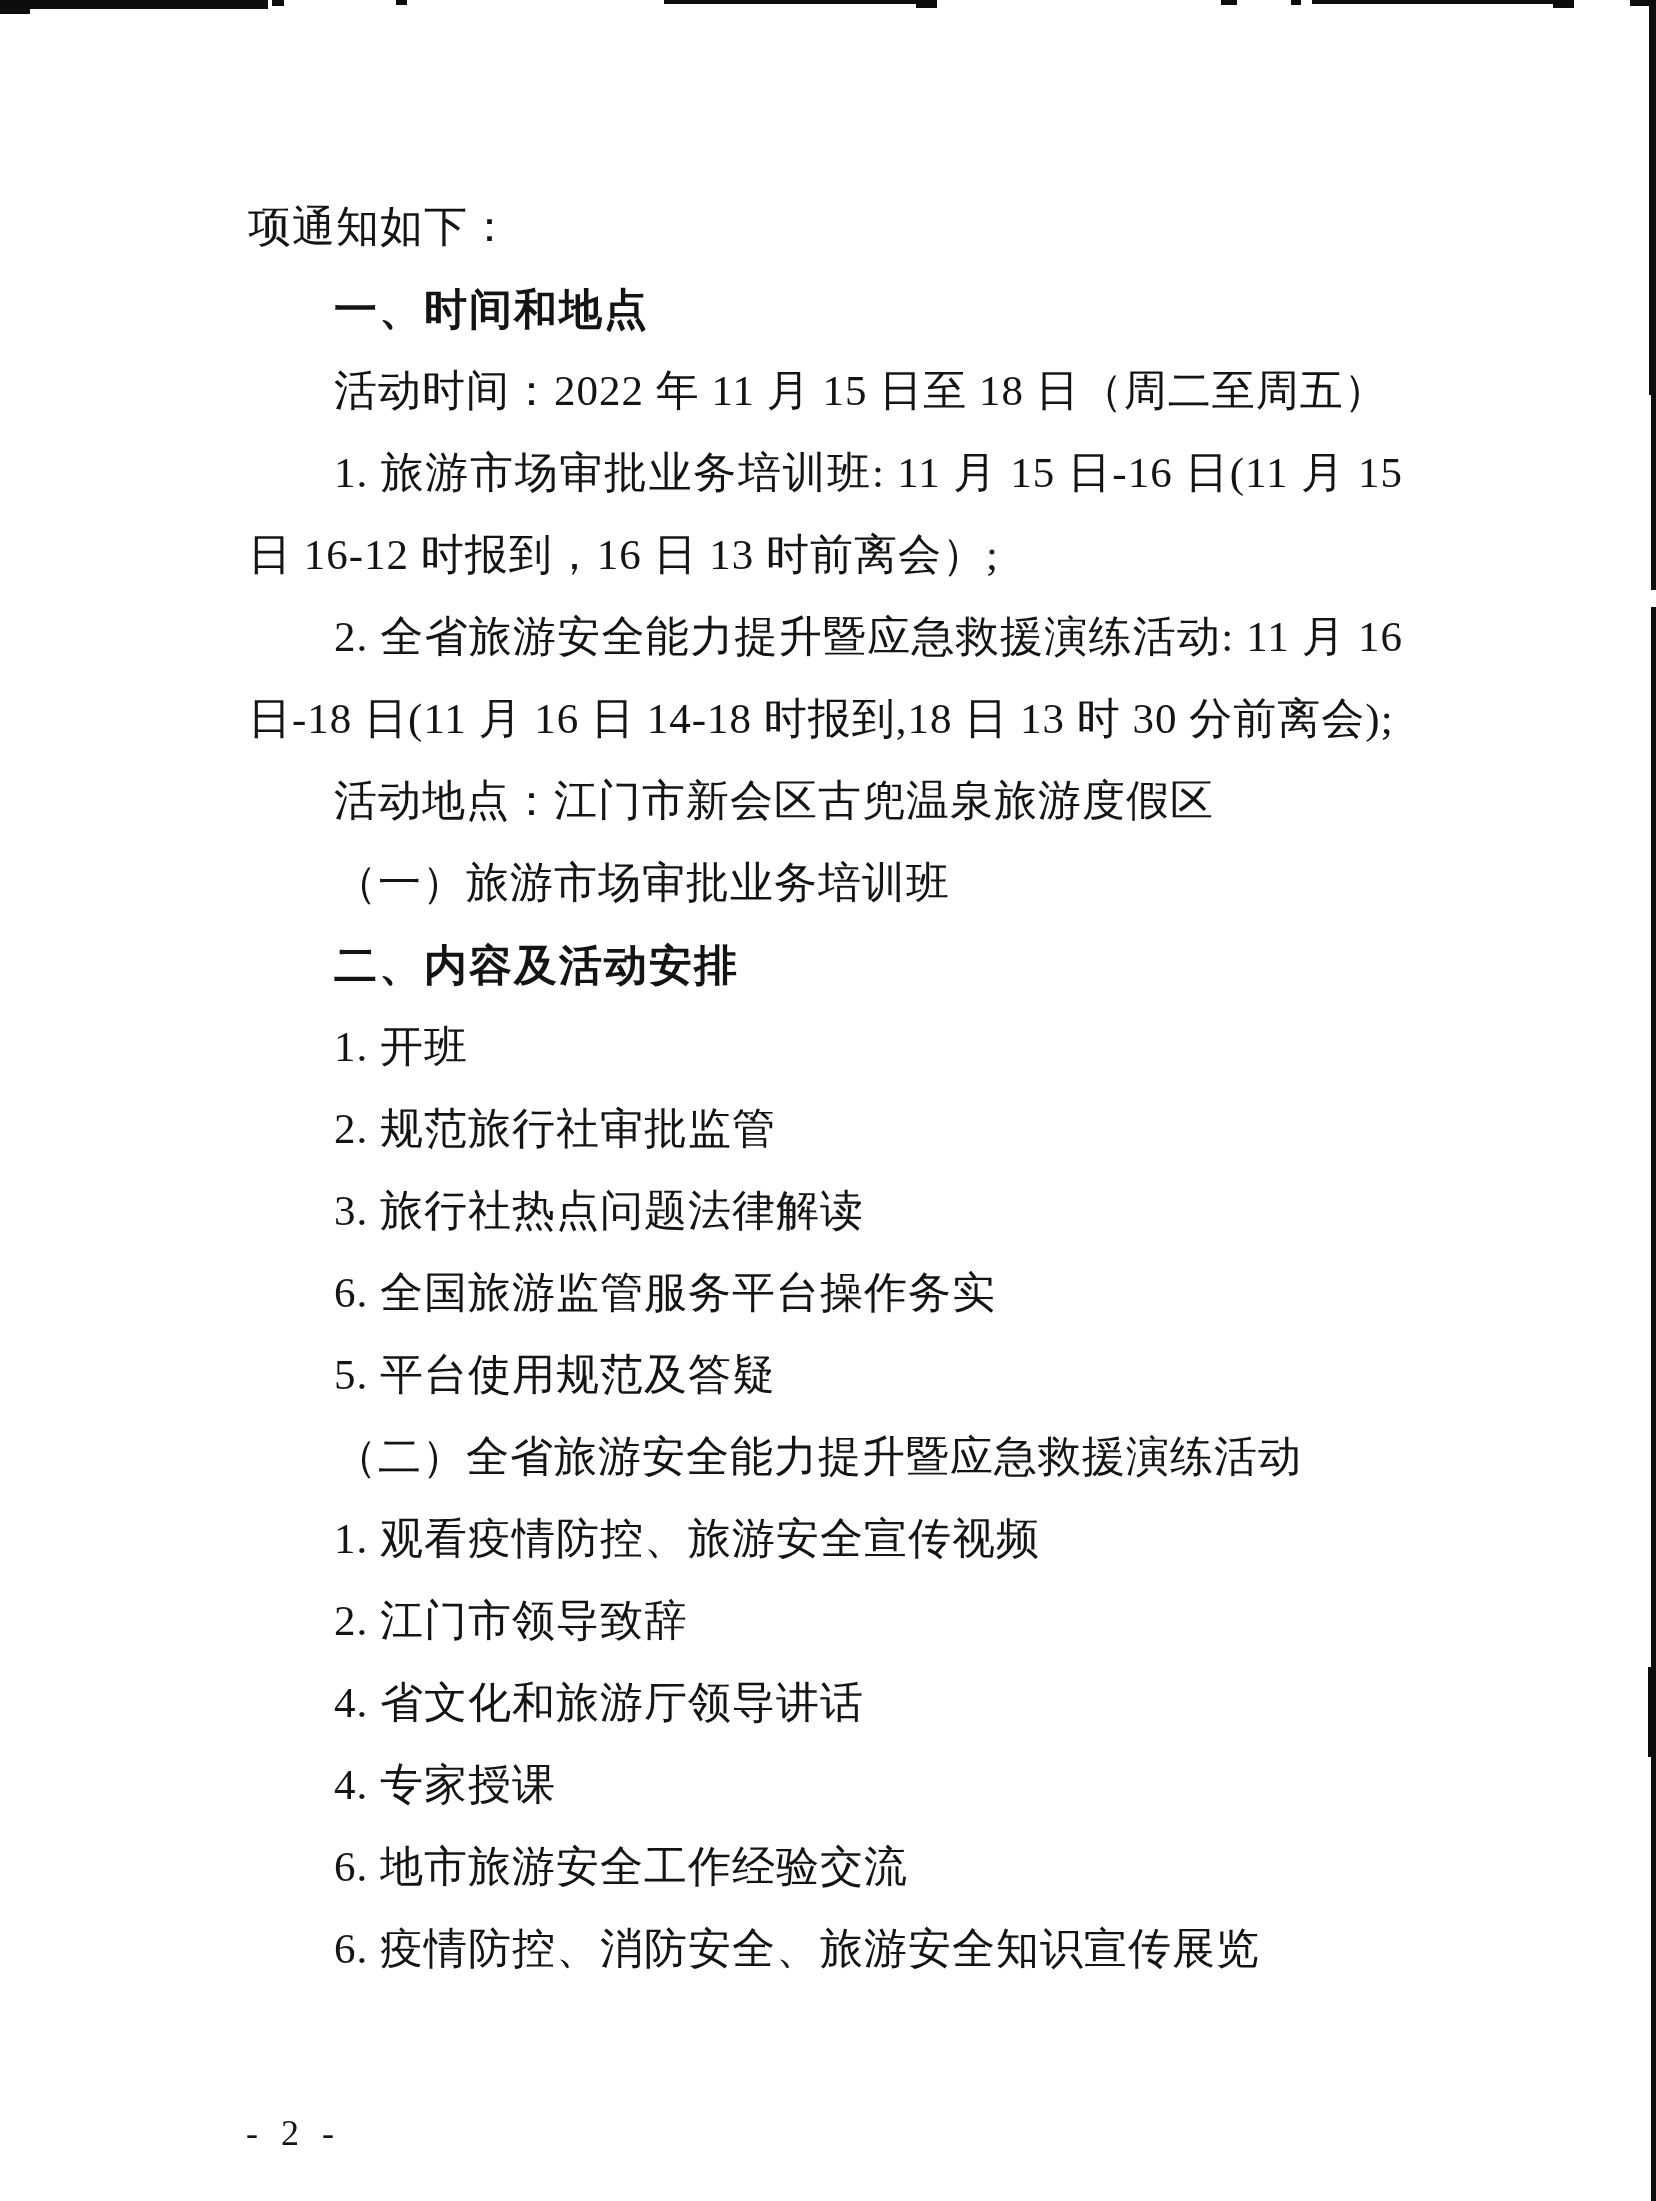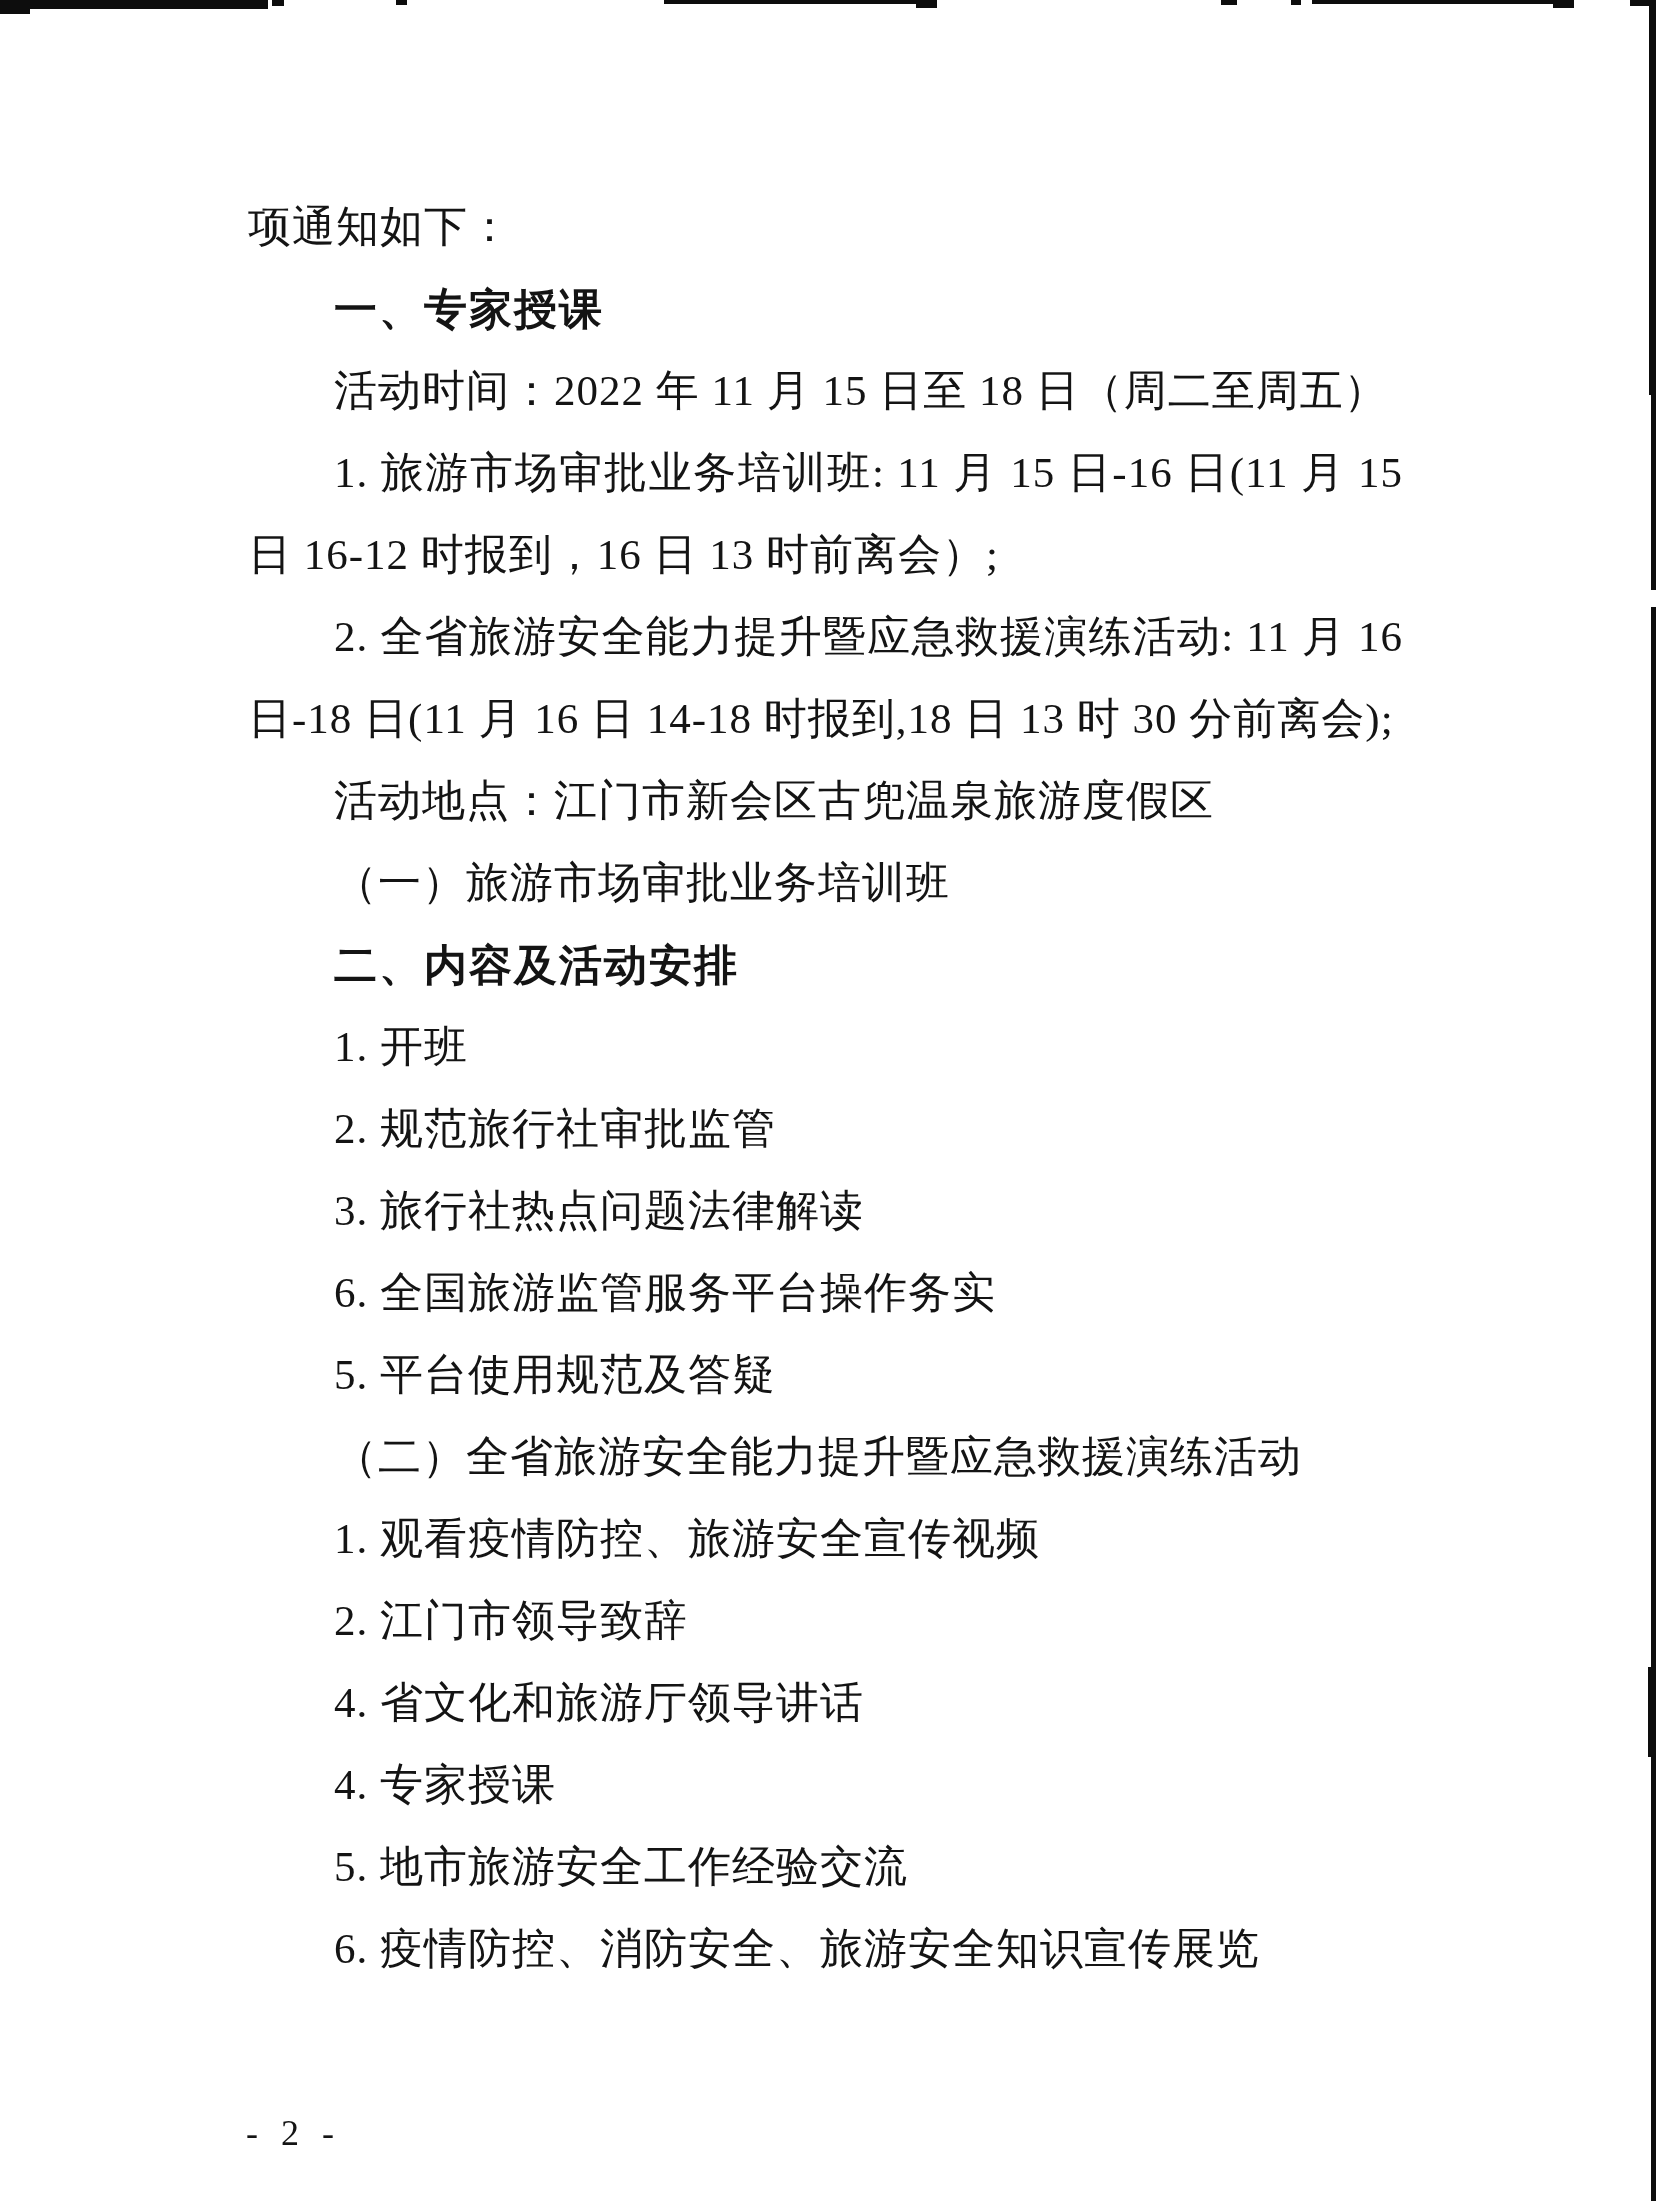--- a/index.html
+++ b/index.html
@@ -76,38 +76,38 @@
   <div class="artifact" style="left:1630px; top:0; width:26px; height:6px;"></div>
 
   <div class="artifact" style="right:0; top:0; width:7px; height:395px;"></div>
   <div class="artifact" style="right:0; top:395px; width:5px; height:195px;"></div>
   <div class="artifact" style="right:0; top:607px; width:5px; height:1060px;"></div>
   <div class="artifact" style="right:0; top:1667px; width:8px; height:90px;"></div>
   <div class="artifact" style="right:0; top:1757px; width:5px; height:444px;"></div>
 
   <div class="doc-body">
       <div class="line">项通知如下：</div>
-      <div class="line indent bold">一、专家授课</div>
+      <div class="line indent bold">一、时间和地点</div>
       <div class="line indent">活动时间：2022 年 11 月 15 日至 18 日（周二至周五）</div>
       <div class="line indent fill">1. 旅游市场审批业务培训班: 11 月 15 日-16 日(11 月 15</div>
       <div class="line">日 16-12 时报到，16 日 13 时前离会）;</div>
       <div class="line indent fill">2. 全省旅游安全能力提升暨应急救援演练活动: 11 月 16</div>
       <div class="line">日-18 日(11 月 16 日 14-18 时报到,18 日 13 时 30 分前离会);</div>
       <div class="line indent">活动地点：江门市新会区古兜温泉旅游度假区</div>
       <div class="line indent">（一）旅游市场审批业务培训班</div>
       <div class="line indent bold">二、内容及活动安排</div>
       <div class="line indent">1. 开班</div>
       <div class="line indent">2. 规范旅行社审批监管</div>
       <div class="line indent">3. 旅行社热点问题法律解读</div>
       <div class="line indent">6. 全国旅游监管服务平台操作务实</div>
       <div class="line indent">5. 平台使用规范及答疑</div>
       <div class="line indent">（二）全省旅游安全能力提升暨应急救援演练活动</div>
       <div class="line indent">1. 观看疫情防控、旅游安全宣传视频</div>
       <div class="line indent">2. 江门市领导致辞</div>
       <div class="line indent">4. 省文化和旅游厅领导讲话</div>
       <div class="line indent">4. 专家授课</div>
-      <div class="line indent">5. 地市旅游安全工作经验交流</div>
+      <div class="line indent">6. 地市旅游安全工作经验交流</div>
       <div class="line indent">6. 疫情防控、消防安全、旅游安全知识宣传展览</div>
     </div>
 
   <div class="page-number">- 2 -</div>
 
 </div>
 
 </body></html>

